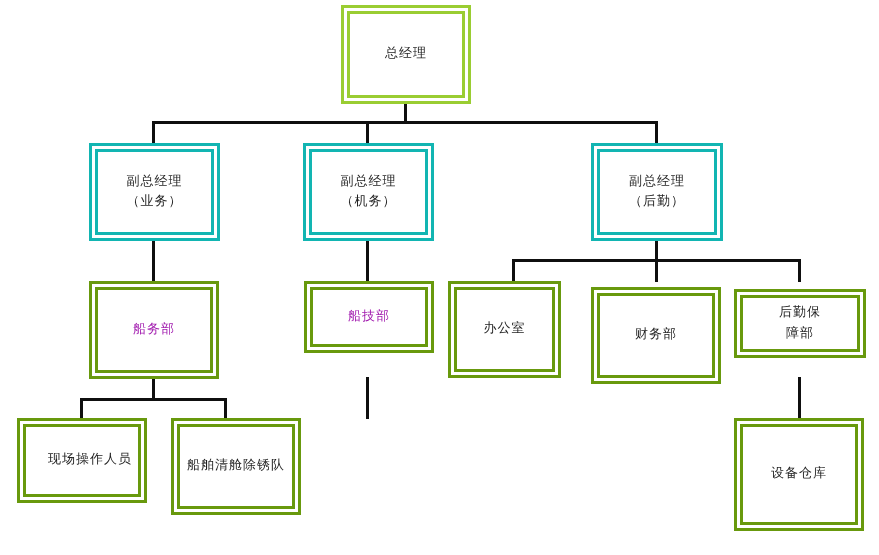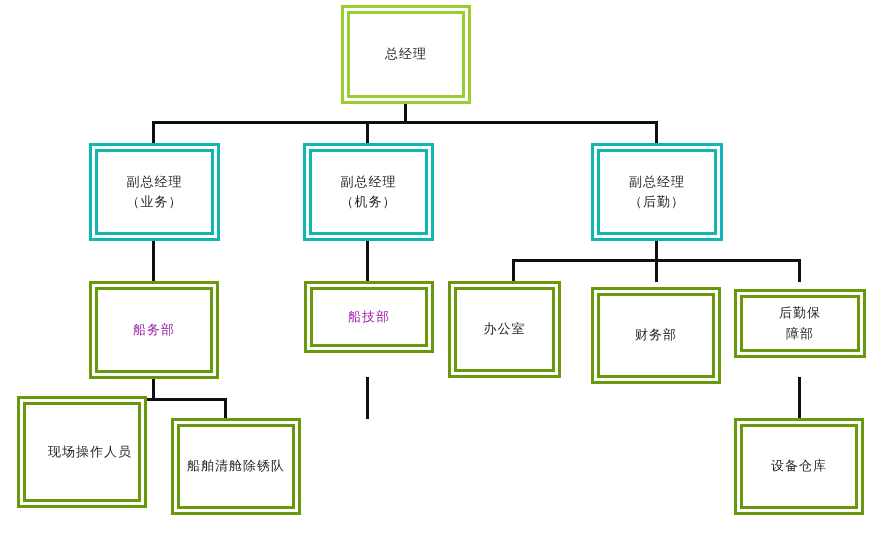--- a/index.html
+++ b/index.html
@@ -1,18 +1,18 @@
 <!DOCTYPE html>
 <html><head>
 <meta charset="utf-8">
 <style>
   html,body { margin:0; padding:0; background:#ffffff; }
   .stage {
     position:relative; width:879px; height:555px; background:#ffffff;
-    font-family:Liberation Serif, serif; overflow:hidden;border-radius:7px;
+    font-family:Liberation Mono, monospace; overflow:hidden;border-radius:7px;
   }
   .node {
     position:absolute; box-sizing:border-box; background:#ffffff;
     display:flex; align-items:center; justify-content:center;
     text-align:center; font-size:13px; letter-spacing:1px; line-height:1.55;
     white-space:pre-line;
   }
   .b-root { border:9px double #9acd32; }
   .b-vp   { border:9px double #12b5b2; }
   .b-dept { border:9px double #68990d; }
@@ -23,24 +23,24 @@
   
   .n-gm        { left:341px; top:5px;   width:130px; height:99px; }
   .n-vp1       { left:89px;  top:143px; width:131px; height:98px; }
   .n-vp2       { left:303px; top:143px; width:131px; height:98px; }
   .n-vp3       { left:591px; top:143px; width:132px; height:98px; }
   .n-shipping  { left:89px;  top:281px; width:130px; height:98px; }
   .n-shiptech  { left:304px; top:281px; width:130px; height:72px; }
   .n-office    { left:448px; top:281px; width:113px; height:97px; }
   .n-finance   { left:591px; top:287px; width:130px; height:97px; }
   .n-logsup    { left:734px; top:289px; width:132px; height:69px; }
-  .n-field     { left:17px;  top:396px; width:130px; height:112px;padding-left:16px; }
+  .n-field     { left:17px;  top:418px; width:130px; height:85px;padding-left:16px; }
   .n-clean     { left:160px; top:418px; width:130px; height:97px;margin-left:11px; }
   .n-fleet     { left:304px; top:418px; width:130px; height:97px; }
-  .n-warehouse { left:734px; top:418px; width:130px; height:97px; }
+  .n-warehouse { left:734px; top:418px; width:130px; height:113px; }
 
   
   .ln-root-v      { left:404px; top:103px; width:3px;   height:21px; }
   .ln-root-h      { left:152px; top:121px; width:506px; height:3px;  }
   .ln-stub-vp1    { left:152px; top:121px; width:3px;   height:23px; }
   .ln-stub-vp2    { left:366px; top:121px; width:3px;   height:23px; }
   .ln-stub-vp3    { left:655px; top:121px; width:3px;   height:23px; }
   .ln-vp1-dept    { left:152px; top:240px; width:3px;   height:42px; }
   .ln-vp2-dept    { left:366px; top:240px; width:3px;   height:42px; }
   .ln-vp3-v       { left:655px; top:240px; width:3px;   height:22px; }

